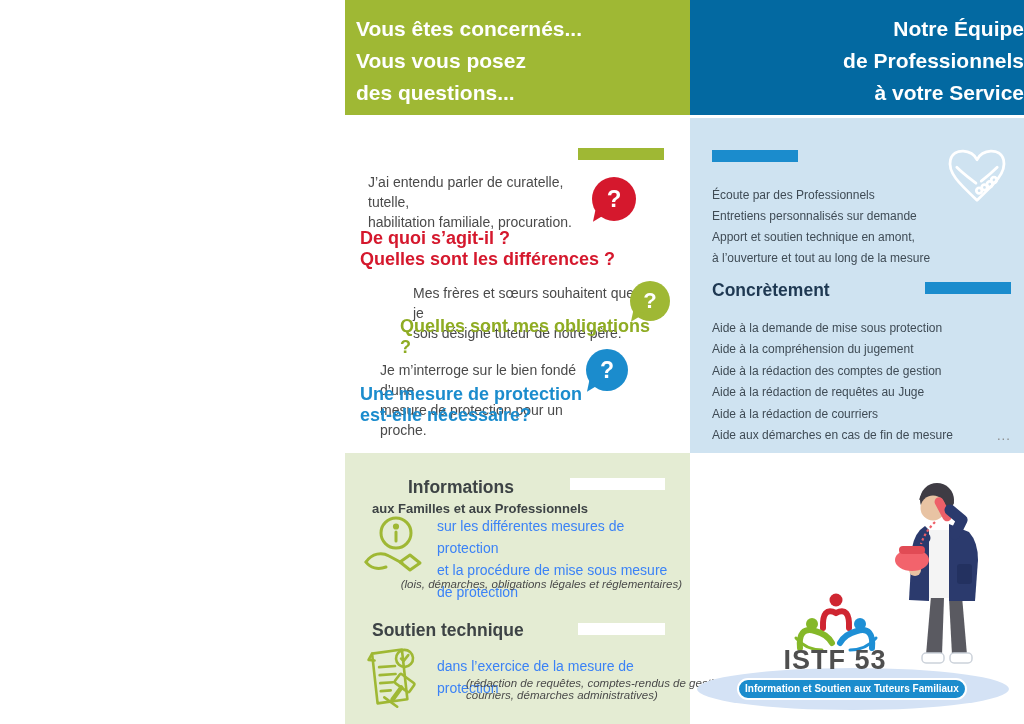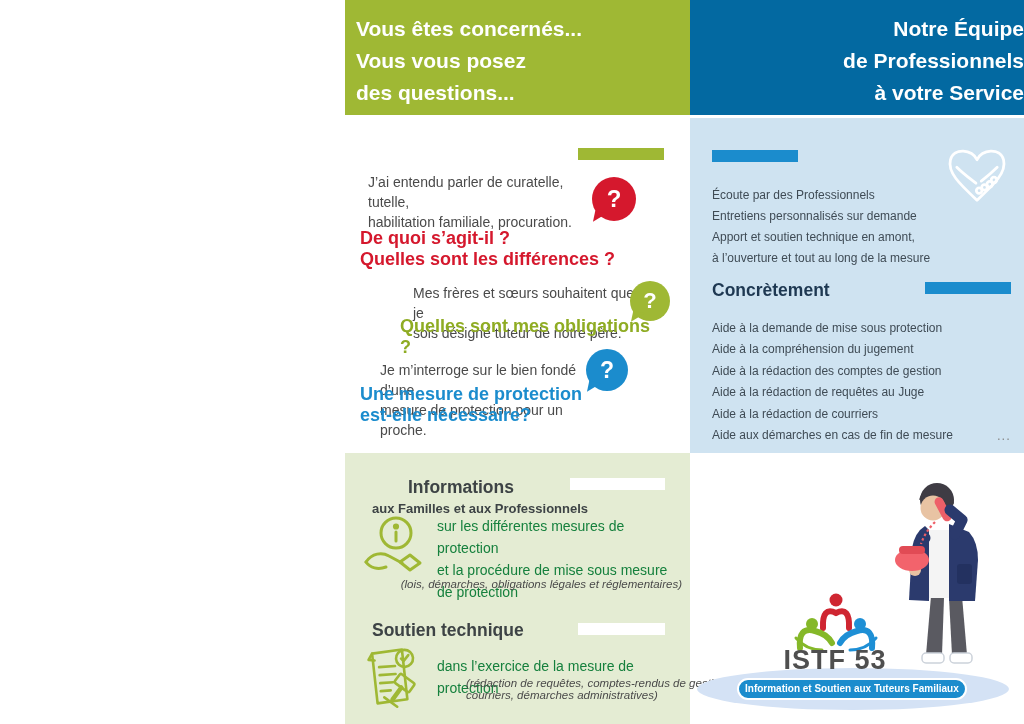--- a/index.html
+++ b/index.html
@@ -32,21 +32,21 @@
     align-items:center;justify-content:center;font-weight:bold;}
   .bubble .tail{position:absolute;left:2px;bottom:-2px;width:0;height:0;
     border-left:12px solid var(--c,#d5182d);border-bottom:11px solid transparent;transform:rotate(12deg);}
   
   .svc-line{font-size:12px;line-height:21px;color:#3f4b55;}
   .svc-head{font-size:17.5px;font-weight:bold;color:#1e3852;}
   .dots{font-size:13px;color:#8a8a8a;letter-spacing:1px;}
   
   .sec-title{font-size:17.5px;font-weight:bold;color:#3d4345;}
   .sec-sub{font-size:13px;font-weight:bold;color:#3d4345;}
-  .sec-body{font-size:14px;line-height:22px;color:#15803d;}
+  .sec-body{font-size:14px;line-height:22px;color:#3b82f6;}
   .sec-note{font-size:11.5px;font-style:italic;color:#4a4a4a;}
   
   .istf{font-size:27px;font-weight:bold;color:#4f4f4f;letter-spacing:1px;text-align:center;}
   .banner{background:#1b8ccd;border:2px solid #ffffff;border-radius:12px;color:#ffffff;
     font-size:10px;font-weight:bold;text-align:center;line-height:16px;padding:1px 6px;white-space:nowrap;}
   .ellipse{background:#d4e2f5;border-radius:50%;}
 </style>
 </head>
 <body>
 

